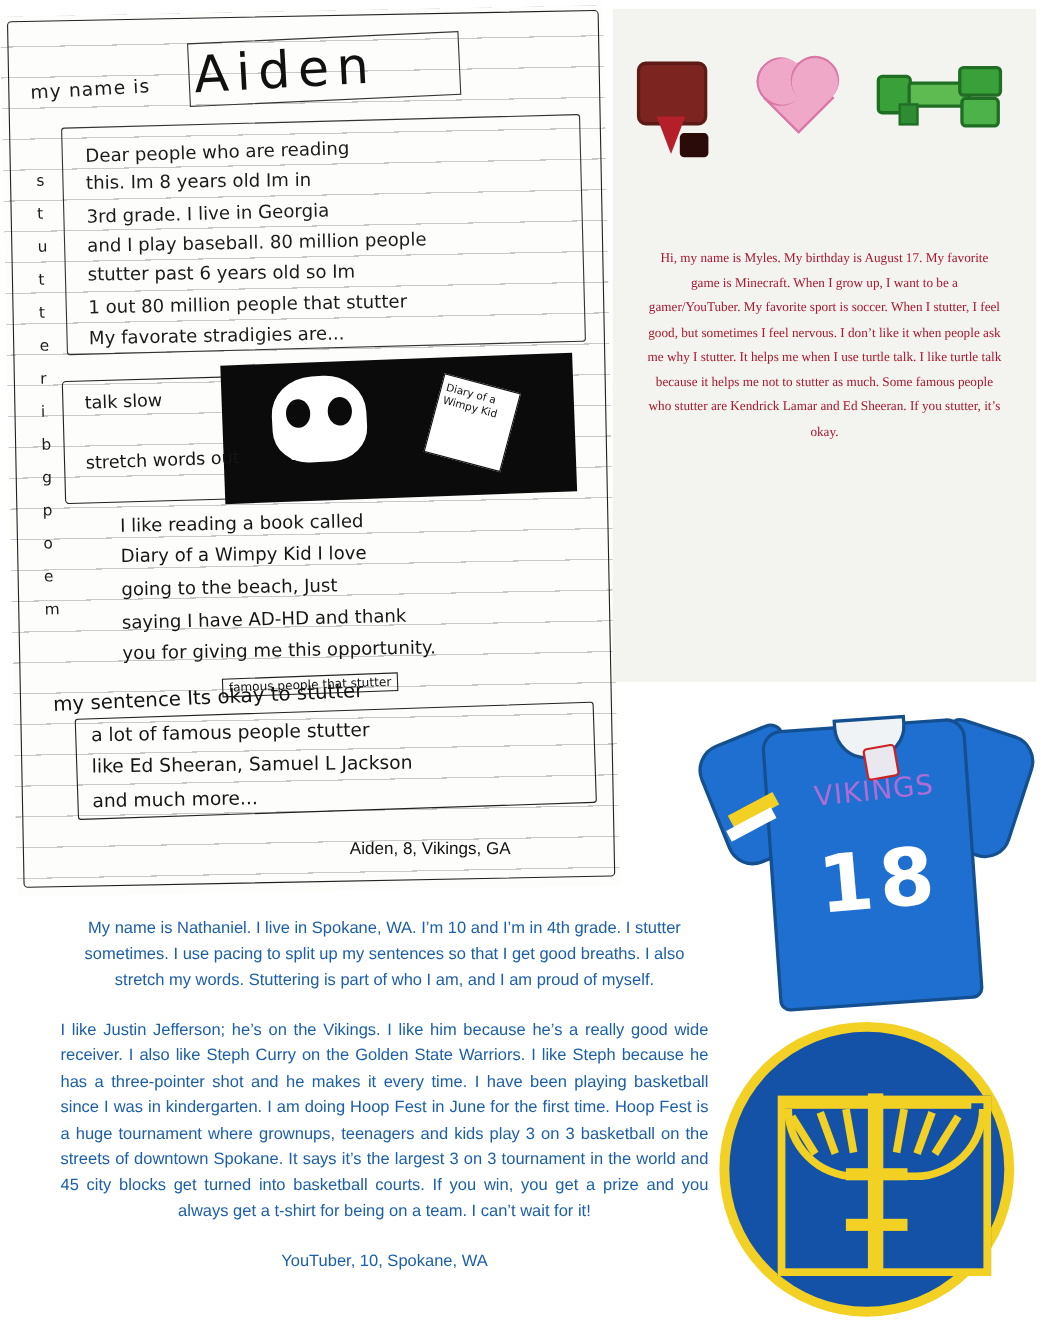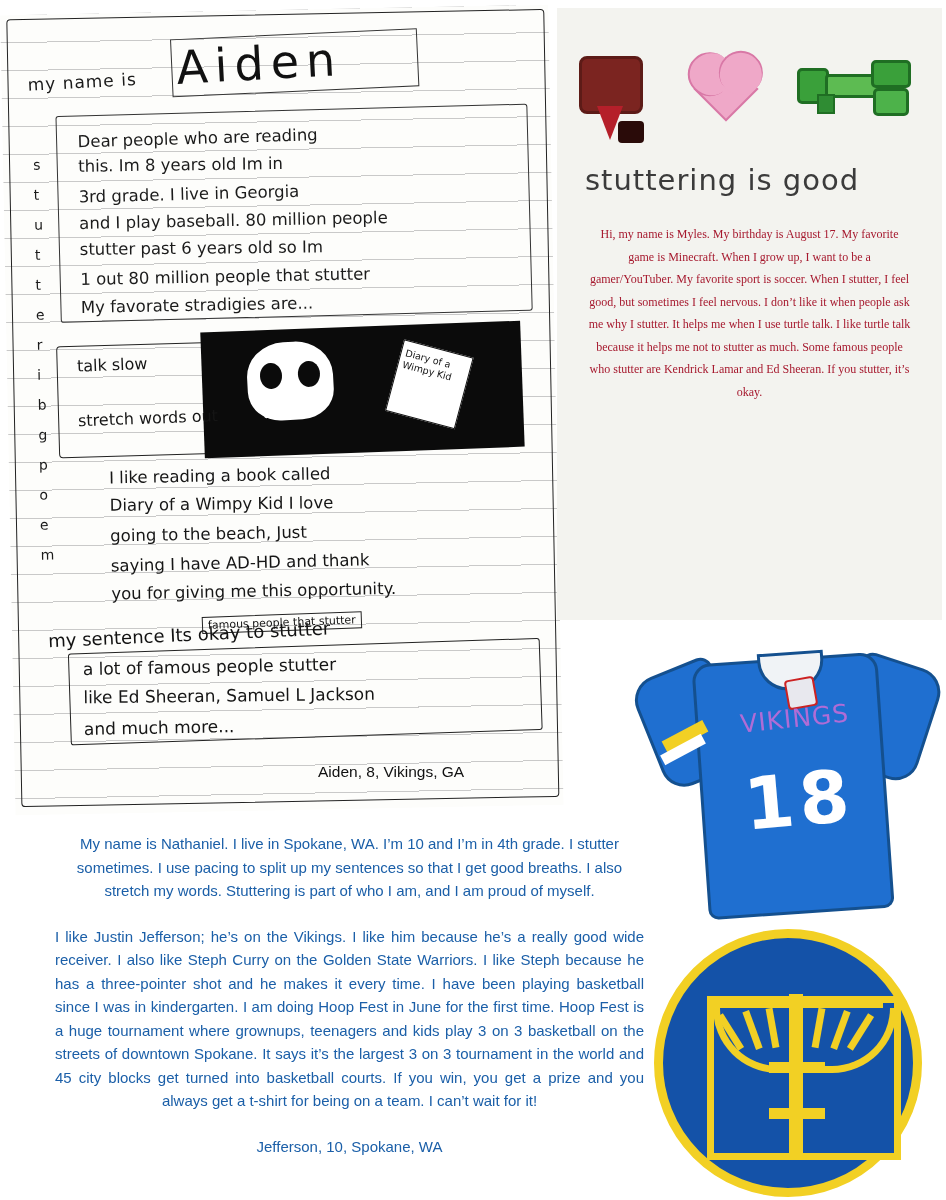--- a/index.html
+++ b/index.html
@@ -571,21 +571,20 @@
       <div class="art-brown-tail"></div>
       <div class="art-heart"></div>
       <div class="art-green">
         <div class="g1"></div>
         <div class="g2"></div>
         <div class="g3"></div>
         <div class="g4"></div>
         <div class="g5"></div>
       </div>
     </div>
-    <div class="myles-title">stuttering is good</div>
     <div class="myles-text">Hi, my name is Myles. My birthday is August 17. My favorite game is Minecraft. When I grow up, I want to be a gamer/YouTuber. My favorite sport is soccer. When I stutter, I feel good, but sometimes I feel nervous. I don’t like it when people ask me why I stutter. It helps me when I use turtle talk. I like turtle talk because it helps me not to stutter as much. Some famous people who stutter are Kendrick Lamar and Ed Sheeran. If you stutter, it’s okay.</div>
   </div>
 
   <div class="jersey">
     <div class="jersey-sleeve-l"></div>
     <div class="jersey-sleeve-r"></div>
     <div class="jersey-body"></div>
     <div class="jersey-collar"></div>
     <div class="jersey-stripe"></div>
     <div class="jersey-stripe2"></div>
@@ -607,16 +606,16 @@
       <div class="w-ray" style="left:106px; top:70px; transform:rotate(-10deg);"></div>
       <div class="w-ray" style="left:152px; top:70px; transform:rotate(10deg);"></div>
       <div class="w-ray" style="left:174px; top:72px; transform:rotate(20deg);"></div>
       <div class="w-ray" style="left:194px; top:74px; transform:rotate(32deg);"></div>
     </div>
   </div>
 
   <div class="nathaniel">
     <p>My name is Nathaniel. I live in Spokane, WA. I’m 10 and I’m in 4th grade. I stutter sometimes. I use pacing to split up my sentences so that I get good breaths. I also stretch my words. Stuttering is part of who I am, and I am proud of myself.</p>
     <p class="p2">I like Justin Jefferson; he’s on the Vikings. I like him because he’s a really good wide receiver. I also like Steph Curry on the Golden State Warriors. I like Steph because he has a three-pointer shot and he makes it every time. I have been playing basketball since I was in kindergarten. I am doing Hoop Fest in June for the first time. Hoop Fest is a huge tournament where grownups, teenagers and kids play 3 on 3 basketball on the streets of downtown Spokane. It says it’s the largest 3 on 3 tournament in the world and 45 city blocks get turned into basketball courts. If you win, you get a prize and you always get a t-shirt for being on a team. I can’t wait for it!</p>
-    <p class="credit">Jefferson, 10, Spokane, WA</p>
+    <p class="credit">YouTuber, 10, Spokane, WA</p>
   </div>
 
 </div>
 
 </body></html>

